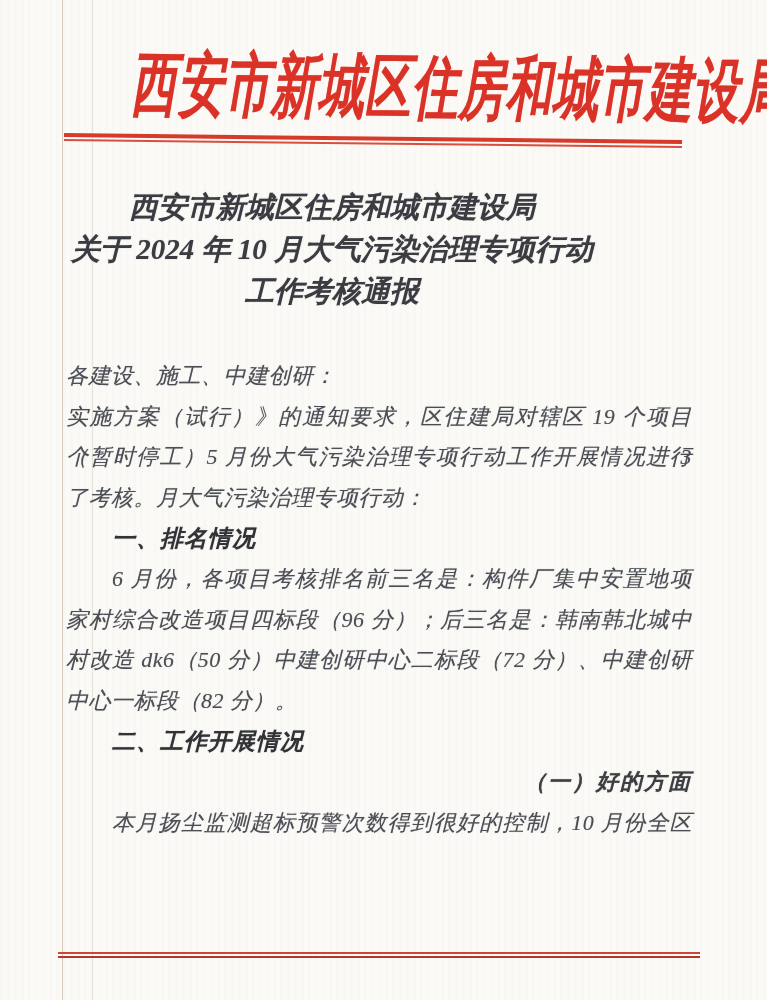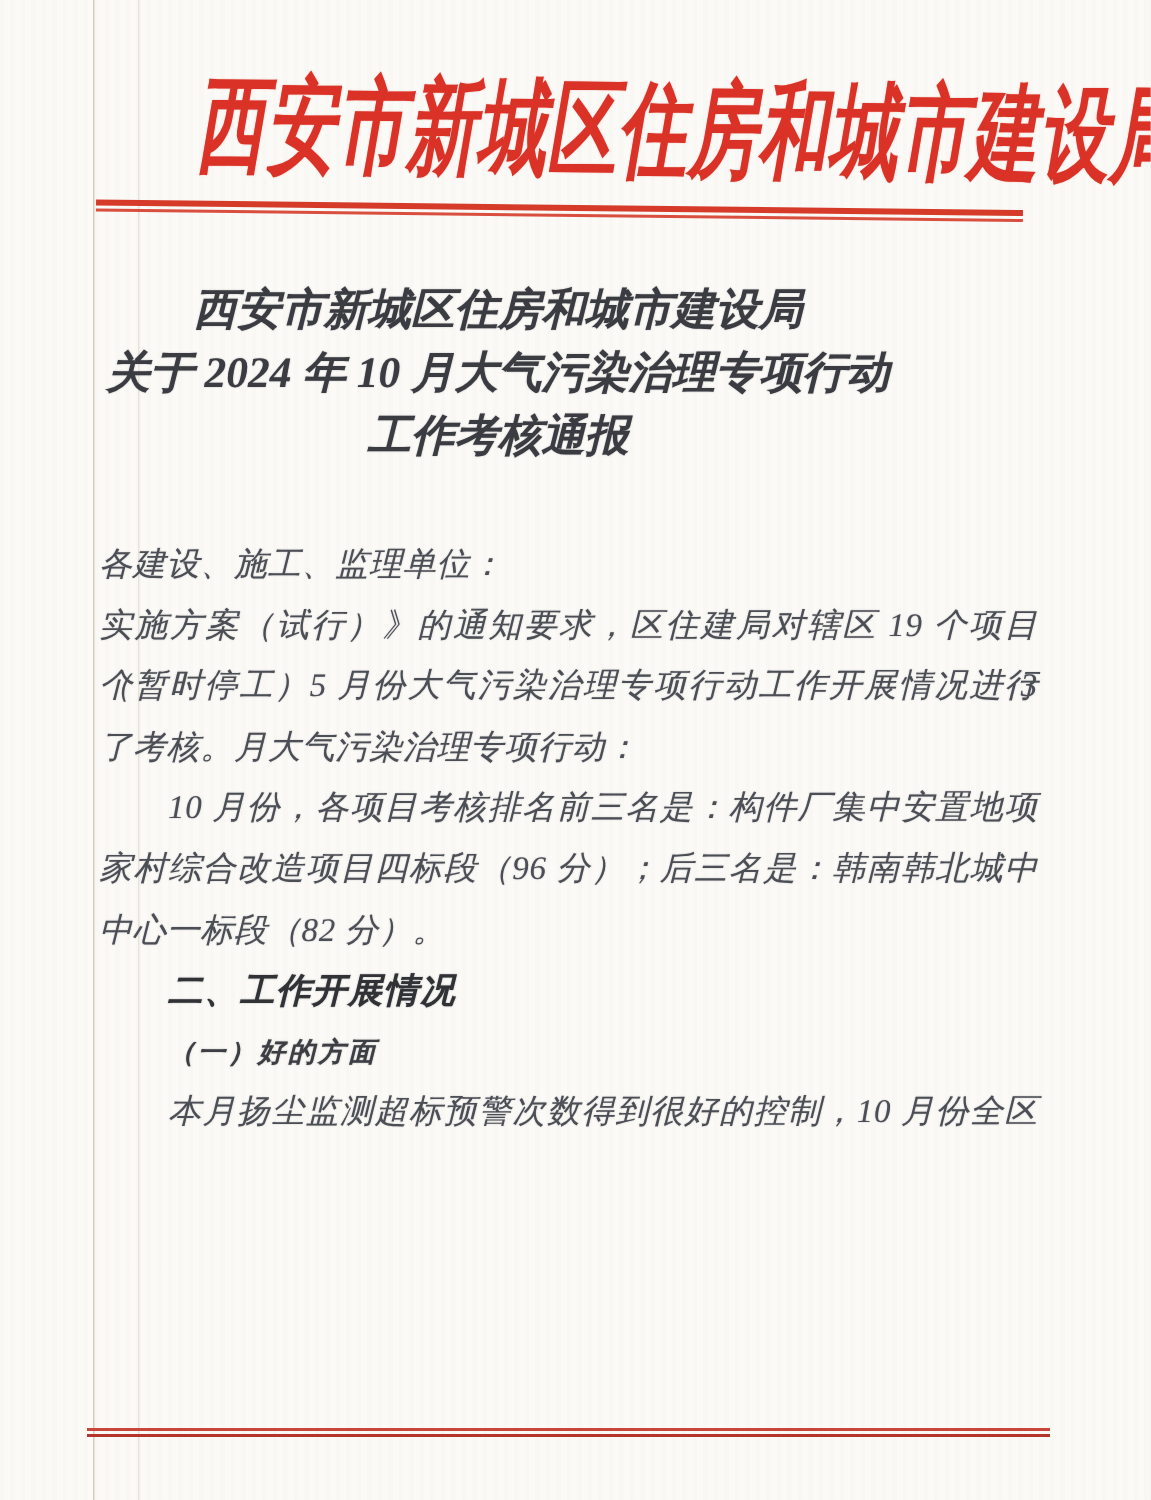--- a/index.html
+++ b/index.html
@@ -51,22 +51,23 @@
   }
   .ln{height:40.6px;line-height:40.6px;white-space:nowrap;}
   .ln.fill{white-space:normal;text-align:justify;text-align-last:justify;}
   .ln.indent{text-indent:46px;}
   .ln.h-black{
     font-family:"Liberation Sans","DejaVu Sans",sans-serif;
     font-weight:bold;color:#303236;font-size:23px;letter-spacing:1px;
     text-shadow:0 0 1px rgba(45,47,52,0.5);
   }
   .ln.h-kai{
-    font-weight:bold;color:#3c3e43;font-size:18px;letter-spacing:2px;
+    font-weight:bold;color:#3c3e43;font-size:22px;letter-spacing:2px;
     text-shadow:0 0 1px rgba(55,57,62,0.5);
+    text-align:right;
   }
 
   
   .foot-rule{position:absolute;left:58px;top:952px;width:642px;}
   .foot-rule .l1{height:2px;background:#c8473a;}
   .foot-rule .l2{height:2px;background:#b5352a;margin-top:2px;}
 </style>
 </head>
 <body>
 
@@ -82,26 +83,28 @@
     <div class="thin"></div>
   </div>
 
   <div class="doc-title">
     <div>西安市新城区住房和城市建设局</div>
     <div>关于 2024 年 10 月大气污染治理专项行动</div>
     <div>工作考核通报</div>
   </div>
 
   <div class="body-col">
-    <div class="ln">各建设、施工、监理单位：</div>
+    <div class="ln">各建设、施工、中建创研：</div>
     <div class="ln fill">实施方案（试行）》的通知要求，区住建局对辖区 19 个项目（3</div>
     <div class="ln fill">个暂时停工）5 月份大气污染治理专项行动工作开展情况进行</div>
     <div class="ln">了考核。月大气污染治理专项行动：</div>
-    <div class="ln indent fill">10 月份，各项目考核排名前三名是：构件厂集中安置地项</div>
+    <div class="ln h-black indent">一、排名情况</div>
+    <div class="ln indent fill">6 月份，各项目考核排名前三名是：构件厂集中安置地项</div>
     <div class="ln fill">家村综合改造项目四标段（96 分）；后三名是：韩南韩北城中</div>
+    <div class="ln fill">村改造 dk6（50 分）中建创研中心二标段（72 分）、中建创研</div>
     <div class="ln">中心一标段（82 分）。</div>
     <div class="ln h-black indent">二、工作开展情况</div>
     <div class="ln h-kai indent">（一）好的方面</div>
     <div class="ln indent fill">本月扬尘监测超标预警次数得到很好的控制，10 月份全区</div>
   </div>
 
   <div class="foot-rule">
     <div class="l1"></div>
     <div class="l2"></div>
   </div>

